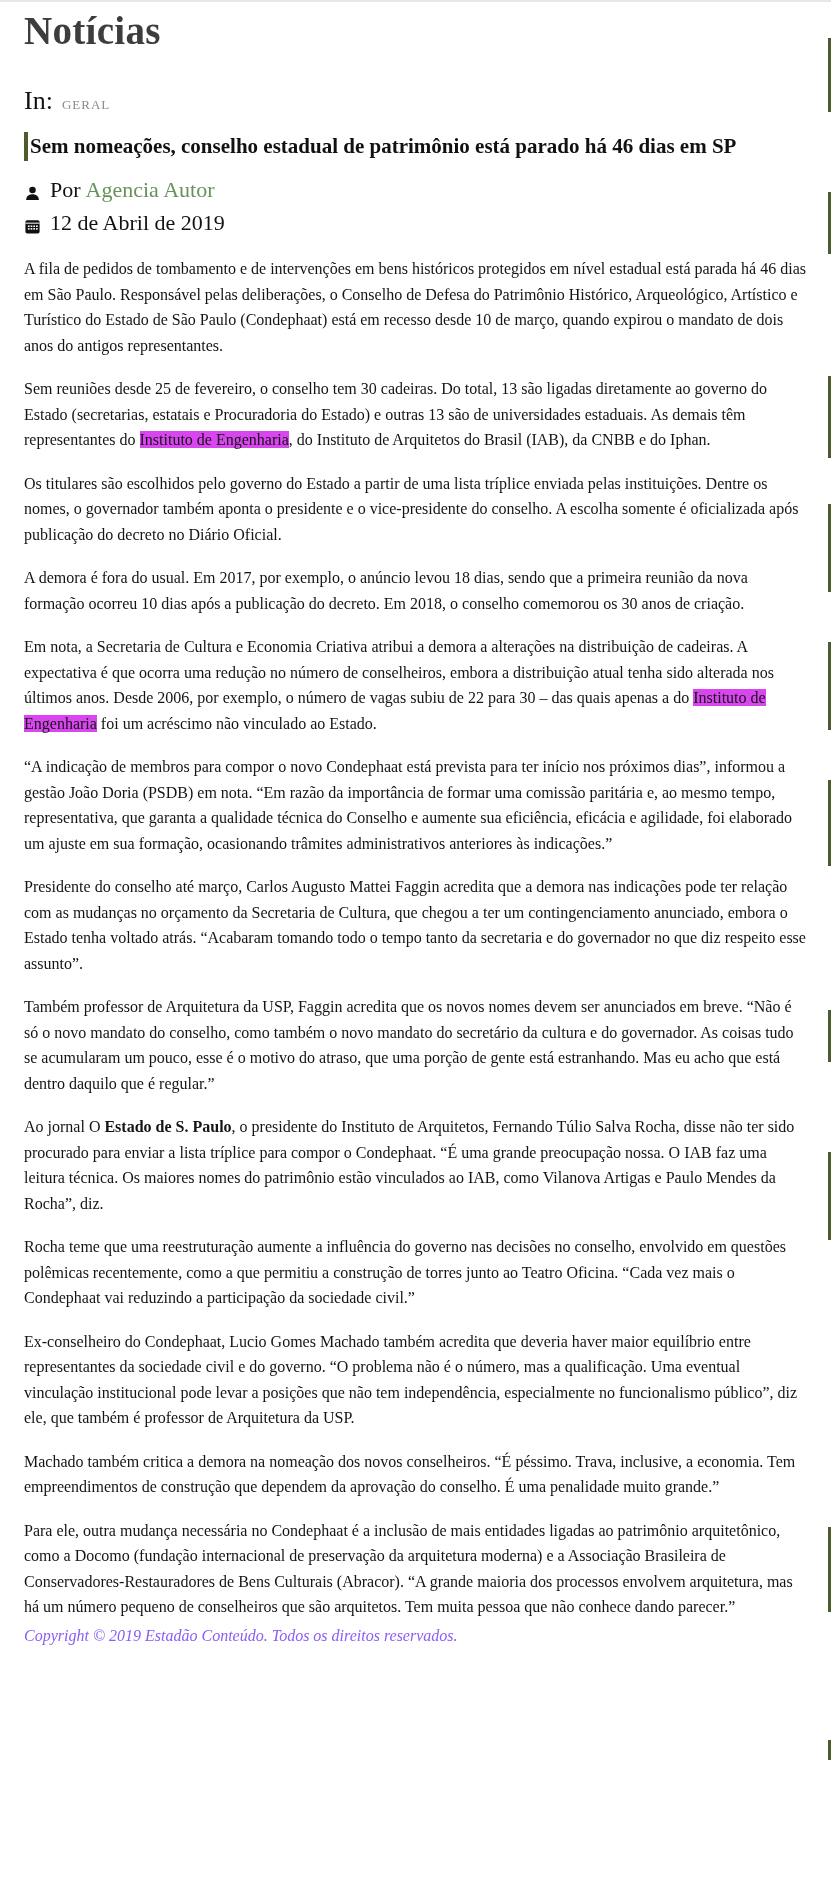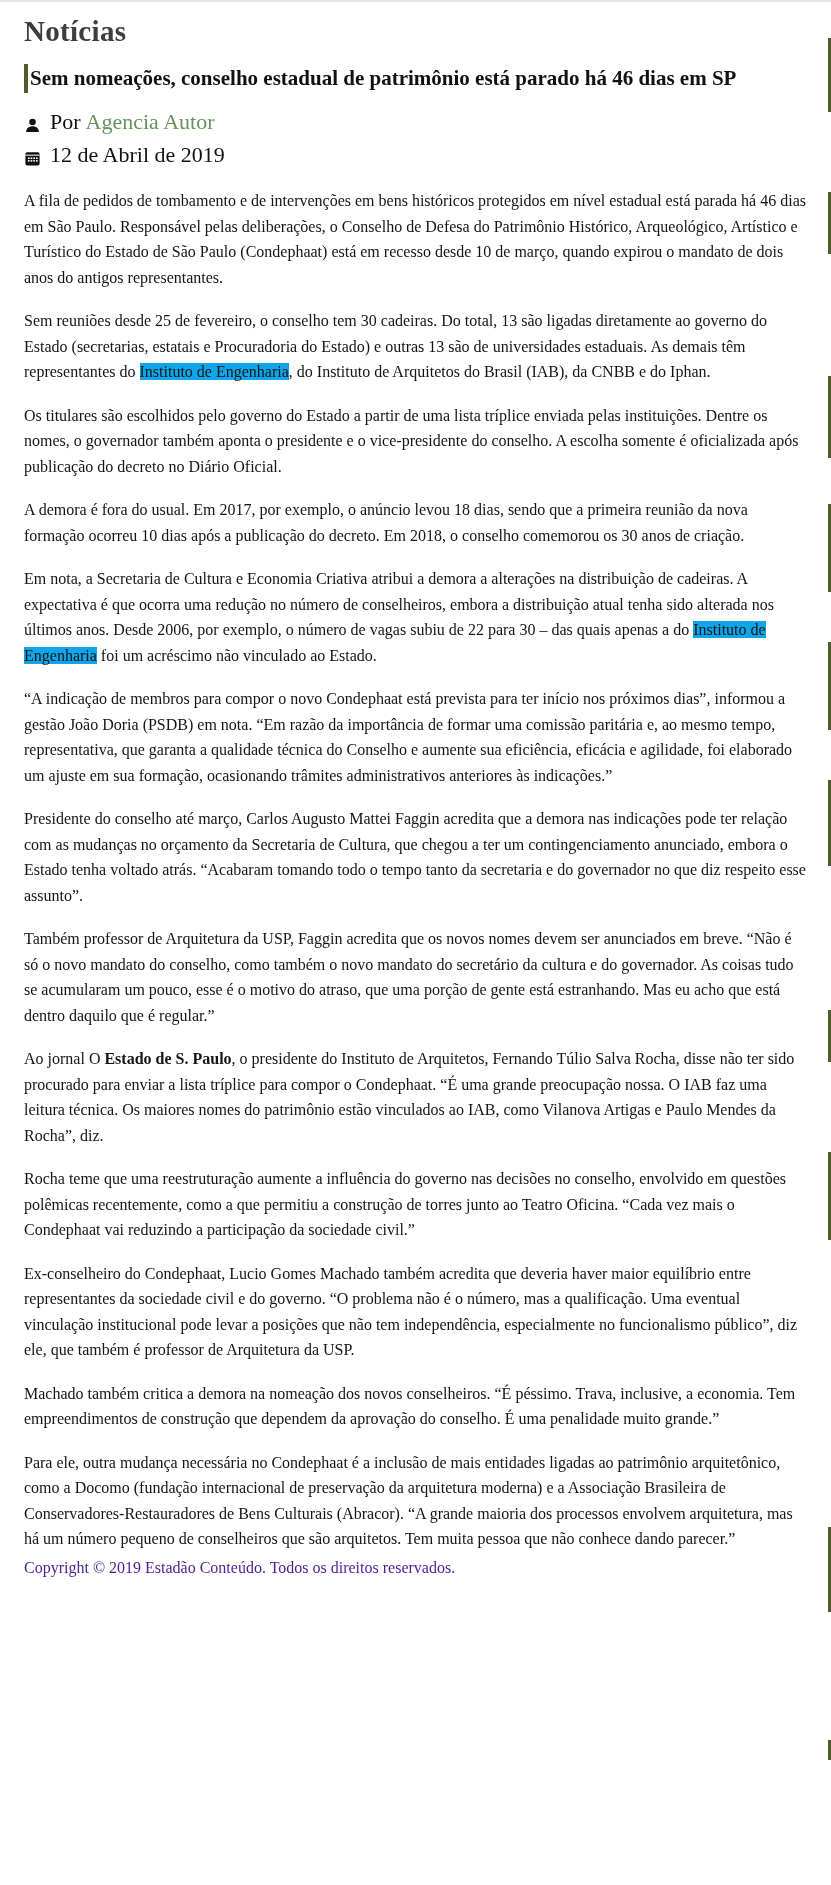--- a/index.html
+++ b/index.html
@@ -5,21 +5,21 @@
   html, body { margin: 0; padding: 0; background: #ffffff; }
   body {
     width: 831px; min-height: 1885px; position: relative;
     font-family: "Liberation Serif", "DejaVu Serif", serif;
     color: #141414;
   }
   .page { border-top: 2px solid #e7e7e7; position: relative; min-height: 1883px; overflow: hidden; }
   .container { padding: 0 25px 30px 24px; }
 
   .page-title {
-    margin: 12px 0 0 0; font-size: 29px; line-height: 34px;
+    margin: 12px 0 0 0; font-size: 39px; line-height: 34px;
     font-weight: 700; color: #3d3d3d; letter-spacing: 0.3px;
   }
   .category-row { margin-top: 38px; display: flex; align-items: baseline; }
   .category-prefix { font-size: 26px; color: #111; font-weight: 400; }
   .category-link {
     font-size: 13px; color: #8a8a8a; text-transform: uppercase;
     letter-spacing: 1px; margin-left: 9px; text-decoration: none; cursor: pointer;
   }
   .headline-block { margin-top: 16px; border-left: 4px solid #4d5c2d; padding-left: 2px; }
   .headline {
@@ -31,36 +31,40 @@
   .meta-row .icon { width: 17px; height: 17px; margin-right: 9px; flex: 0 0 auto; }
   .byline-prefix { margin-right: 5px; }
   .author-link { color: #67925c; text-decoration: none; cursor: pointer; }
 
   .article-body { margin-top: 20px; }
   .para, .subheading, .author-line, .copyright {
     margin: 18px 0 0 0; font-size: 16px; line-height: 25.5px; color: #141414;
     text-align: left;
   }
   .subheading { font-weight: 700; }
-  .hl { background: #0ea5e9; }
+  .hl { background: #d946ef; }
   .seg-bold { font-weight: 700; }
   .author-line { margin-top: 20px; }
-  .copyright { margin-top: 3px; color: #4c1d95; }
+  .copyright { margin-top: 3px; font-style: italic; color: #8b5cf6; }
 
   
   .clip-bar { position: absolute; right: 0; width: 3px; background: #4d5c2d; }
 </style>
 </head>
 <body>
 
 <div class="page">
   <div class="container">
 
     <h1 class="page-title">Notícias</h1>
 
+    <div class="category-row">
+      <span class="category-prefix">In:</span>
+      <a class="category-link">GERAL</a>
+    </div>
 
     <div class="headline-block">
       <h2 class="headline">Sem nomeações, conselho estadual de patrimônio está parado há 46 dias em SP</h2>
     </div>
 
     <div class="meta">
       <div class="meta-row">
         <span class="icon">
           <svg viewBox="0 0 24 24" width="17" height="17">
               <circle cx="12" cy="7" r="4.6" fill="#111"></circle>

